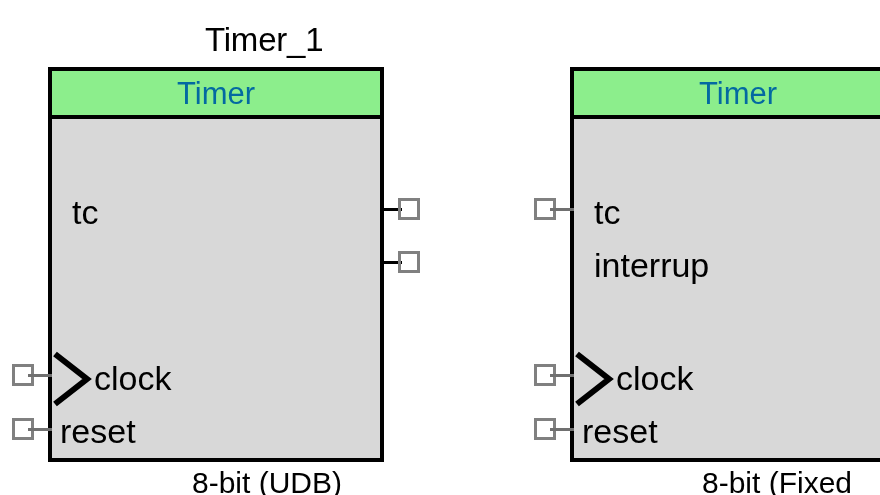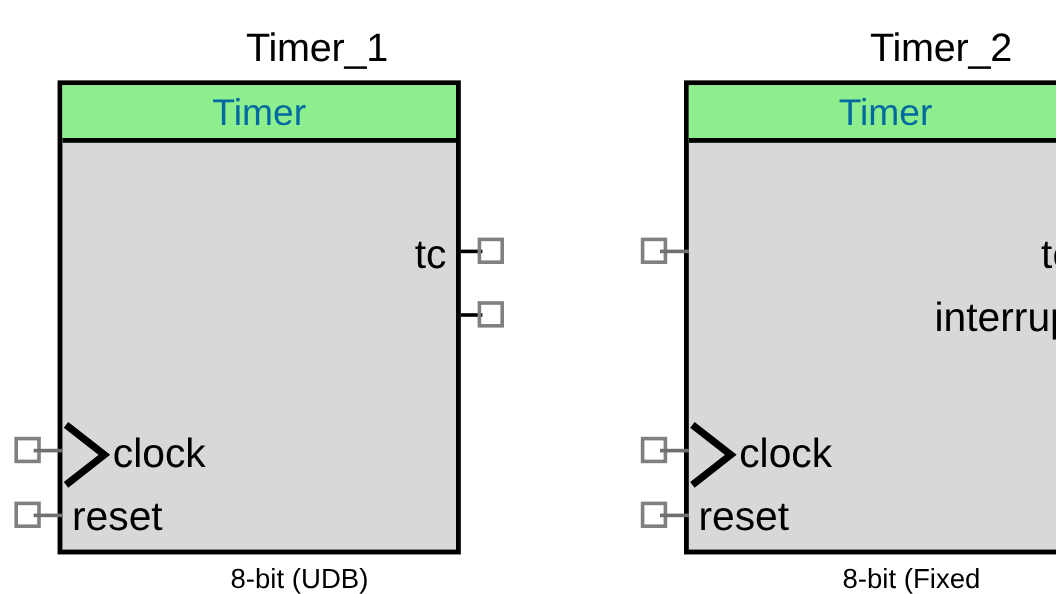--- a/index.html
+++ b/index.html
@@ -55,36 +55,36 @@
   }
   .sym-header-label {
     font-size: 31px;
     line-height: 31px;
     color: #0369a1;
     white-space: nowrap;
   }
   .sym-footer {
     position: absolute;
     white-space: nowrap;
-    font-size: 23px;
+    font-size: 30px;
     line-height: 23px;
     color: #000000;
     text-align: right;
   }
 
   
   .port-label {
     position: absolute;
     font-size: 34px;
     line-height: 34px;
     color: #000000;
     white-space: nowrap;
   }
   .port-label.left  { text-align: left; }
-  .port-label.right { text-align: right; }
+  .port-label.right { text-align: left; }
 
   
   .terminal {
     position: absolute;
     width: 22px;
     height: 22px;
     box-sizing: border-box;
     border: 3px solid #808080;
     background: transparent;
   }
@@ -146,21 +146,20 @@
     <div class="lead-gray" style="left:28px; top:355px; width:24px;"></div>
 
     <div class="terminal" style="left:12px; top:399px;"></div>
     <div class="lead-gray" style="left:28px; top:409px; width:24px;"></div>
 
     <div class="sym-footer" style="left:192px; top:452px;">8-bit (UDB)</div>
   </div>
 
   <div class="symbol" style="left:522px; top:0px; width:420px; height:495px;">
 
-    <div class="sym-title" style="left:203px; top:4px;">Timer_2</div>
 
     <div class="sym-body" style="left:48px; top:48px; width:336px; height:395px;">
 
       <div class="sym-header">
         <span class="sym-header-label">Timer</span>
       </div>
 
 
       <div class="port-label right" style="right:8px; top:124px; width:300px;">tc</div>
 

